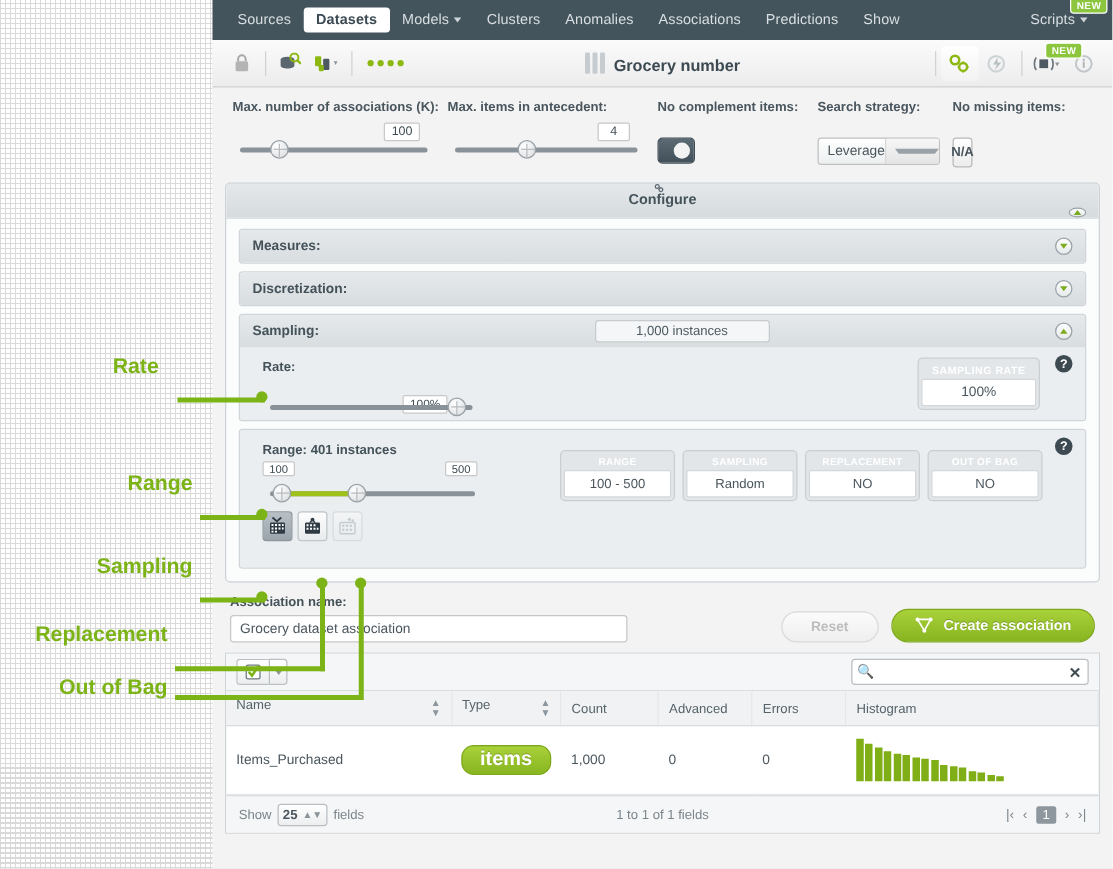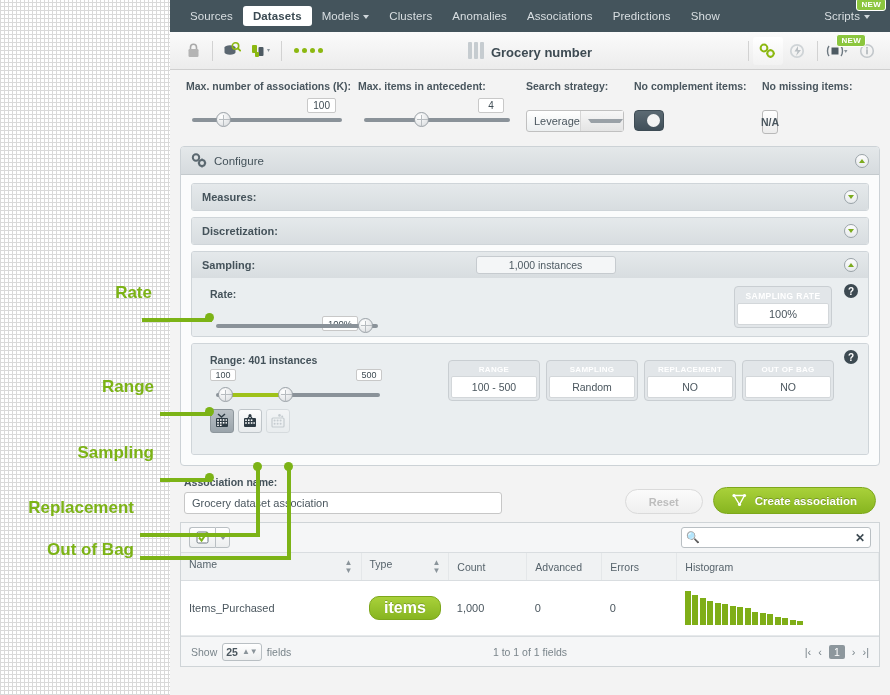--- a/index.html
+++ b/index.html
@@ -94,21 +94,21 @@
     width:16px;height:24px;border:1px solid #b9b9b9;border-radius:3px;background:linear-gradient(#fff,#ececec);
     display:flex;align-items:center;justify-content:center;font-size:10.5px;font-weight:bold;color:#4a565e;
   }
   
   .panel{
     margin:4px 10px 0 10px; border:1px solid #ccd2d6; border-radius:4px; background:#fbfcfc;
   }
   .panel-head{
     height:28px; background:linear-gradient(#e4e8ea,#d6dbde); border-bottom:1px solid #c4cacd;
     display:flex;align-items:center; padding:0 10px; border-radius:3px 3px 0 0;
-    font-size:11.5px; font-weight:normal; color:#44525a;
+    font-size:11.5px; font-weight:bold; color:#44525a;flex-direction:column;
   }
   .collapse-ic{
     margin-left:auto; width:14px;height:14px;border-radius:50%;
     border:1px solid #9aa3a8; background:linear-gradient(#fdfdfd,#e7eaec);
     display:flex;align-items:center;justify-content:center;
   }
   .tri-up{border-left:3.5px solid transparent;border-right:3.5px solid transparent;border-bottom:4px solid #7cab1e;}
   .tri-dn{border-left:3.5px solid transparent;border-right:3.5px solid transparent;border-top:4px solid #7cab1e;}
   .panel-body{ padding:8px 10px 10px 10px;}
   .sub{
@@ -316,34 +316,34 @@
         </div>
       </div>
       <div class="param" style="width:168px">
         <div class="plabel">Max. items in antecedent:</div>
         <div class="vrow"><span class="valbox">4</span></div>
         <div class="slider">
           <div class="track"></div>
           <div class="knob" style="left:56px"></div>
         </div>
       </div>
+      <div class="param" style="width:128px">
+        <div class="plabel">No complement items:</div>
+        <div style="height:15px"></div>
+        <div class="toggle"></div>
+      </div>
       <div class="param" style="width:108px">
         <div class="plabel">Search strategy:</div>
         <div style="height:15px"></div>
         <div class="selectbox">
           <span>Leverage</span>
           <span class="arrow">
               <span style="border-left:3px solid transparent;border-right:3px solid transparent;border-top:4px solid #9aa1a7;"></span>
             </span>
         </div>
-      </div>
-      <div class="param" style="width:128px">
-        <div class="plabel">No complement items:</div>
-        <div style="height:15px"></div>
-        <div class="toggle"></div>
       </div>
       <div class="param" style="width:110px">
         <div class="plabel">No missing items:</div>
         <div style="height:15px"></div>
         <div class="na-box">N/A</div>
       </div>
     </div>
 
     <div class="panel">
       <div class="panel-head">
@@ -577,21 +577,21 @@
           <span>|‹</span>
           <span>‹</span>
           <span class="cur">1</span>
           <span>›</span>
           <span>›|</span>
         </span>
       </div>
     </div>
   </div>
 
-  <div class="callout-label" style="left:80px;top:283px;width:72px;text-align:right;">Rate</div>
+  <div class="callout-label" style="left:55px;top:283px;width:72px;text-align:right;">Rate</div>
   <div class="cl-line" style="left:142px;top:318px;width:70px;height:4px;"></div>
   <div class="cl-dot" style="left:205px;top:313px;"></div>
 
   <div class="callout-label" style="left:66px;top:377px;width:88px;">Range</div>
   <div class="cl-line" style="left:160px;top:412px;width:52px;height:4px;"></div>
   <div class="cl-dot" style="left:205px;top:407px;"></div>
 
   <div class="callout-label" style="left:47px;top:443px;width:107px;">Sampling</div>
   <div class="cl-line" style="left:160px;top:478px;width:52px;height:4px;"></div>
   <div class="cl-dot" style="left:205px;top:473px;"></div>

